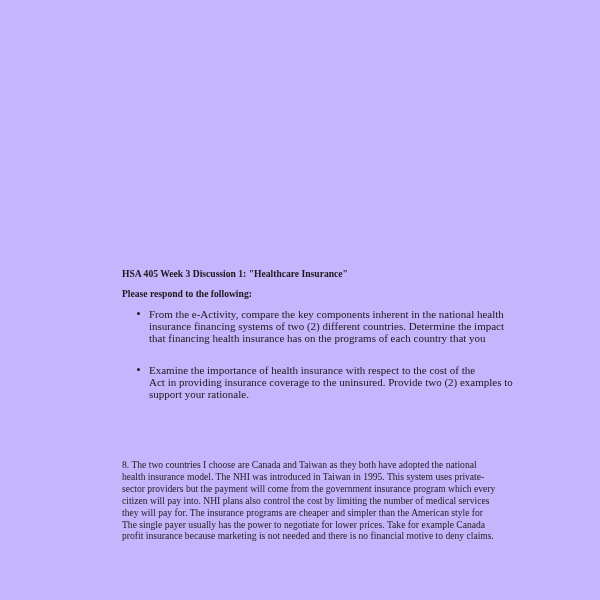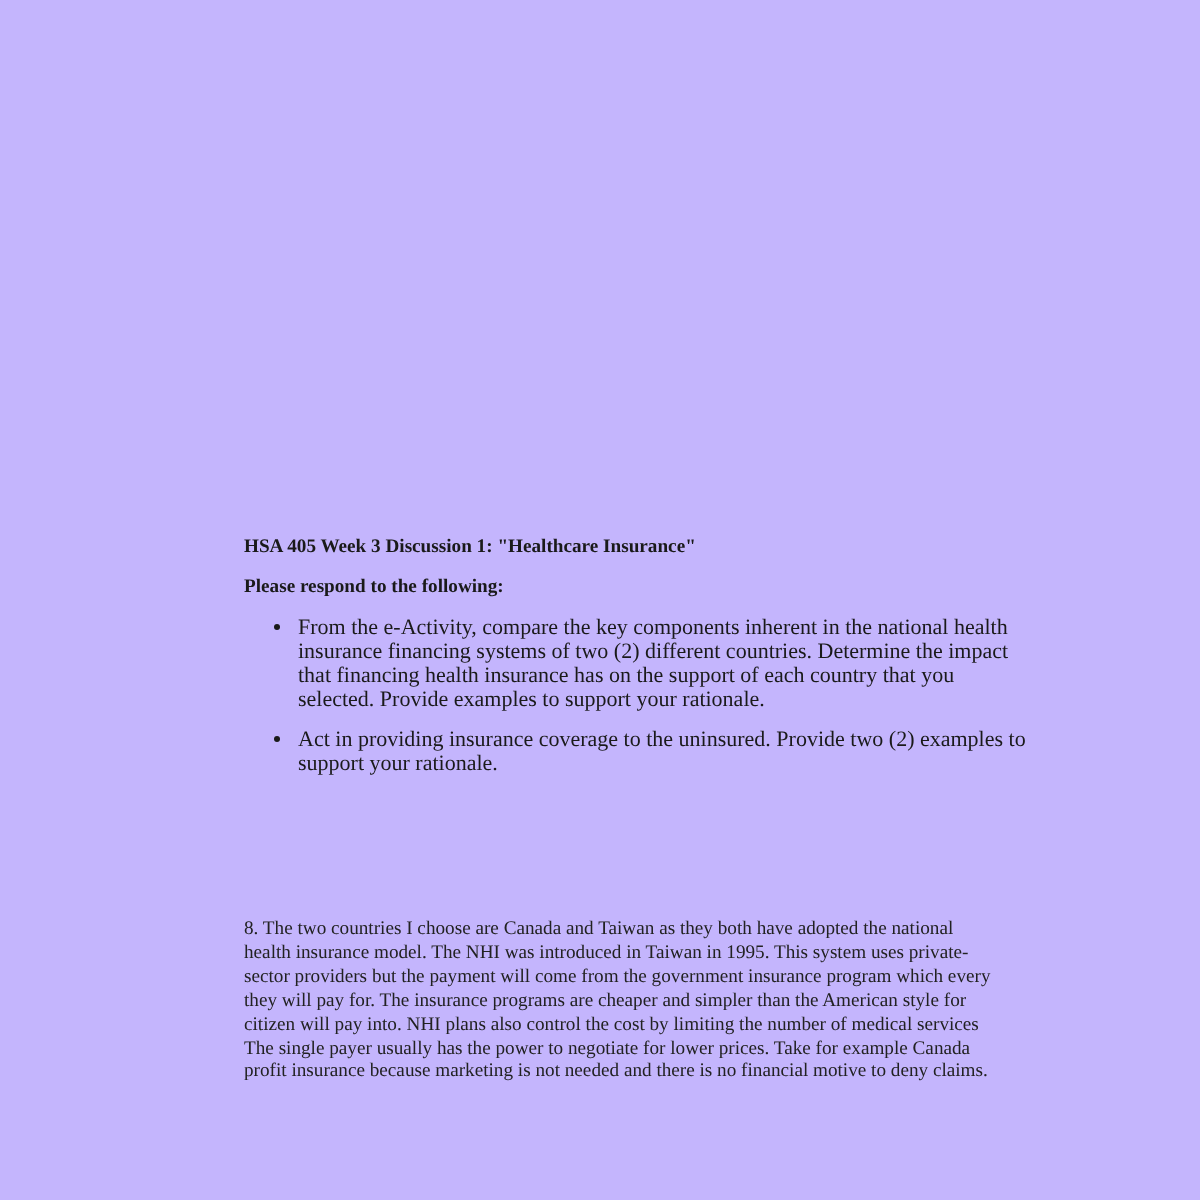--- a/index.html
+++ b/index.html
@@ -90,36 +90,36 @@
   <div class="title">HSA 405 Week 3 Discussion 1: "Healthcare Insurance"</div>
 
   <div class="prompt">Please respond to the following:</div>
 
   <ul class="bullet-list">
     <li class="bullet-item" style="top:308px;">
       <span class="bullet-dot"></span>
       <div class="bullet-lines">
         <span>From the e-Activity, compare the key components inherent in the national health</span>
         <span>insurance financing systems of two (2) different countries. Determine the impact</span>
-        <span>that financing health insurance has on the support of each country that you</span>
-        <span>selected. Provide examples to support your rationale.</span>
+        <span>that financing health insurance has on the programs of each country that you</span>
       </div>
     </li>
     <li class="bullet-item" style="top:364px;">
       <span class="bullet-dot"></span>
       <div class="bullet-lines">
+        <span>Examine the importance of health insurance with respect to the cost of the</span>
         <span>Act in providing insurance coverage to the uninsured. Provide two (2) examples to</span>
         <span>support your rationale.</span>
       </div>
     </li>
   </ul>
 
   <div class="body-text">
     <span>8. The two countries I choose are Canada and Taiwan as they both have adopted the national</span>
     <span>health insurance model. The NHI was introduced in Taiwan in 1995. This system uses private-</span>
     <span>sector providers but the payment will come from the government insurance program which every</span>
+    <span>citizen will pay into. NHI plans also control the cost by limiting the number of medical services</span>
     <span>they will pay for. The insurance programs are cheaper and simpler than the American style for</span>
-    <span>citizen will pay into. NHI plans also control the cost by limiting the number of medical services</span>
     <span>The single payer usually has the power to negotiate for lower prices. Take for example Canada</span>
     <span>profit insurance because marketing is not needed and there is no financial motive to deny claims.</span>
   </div>
 
 </div>
 
 </body></html>

